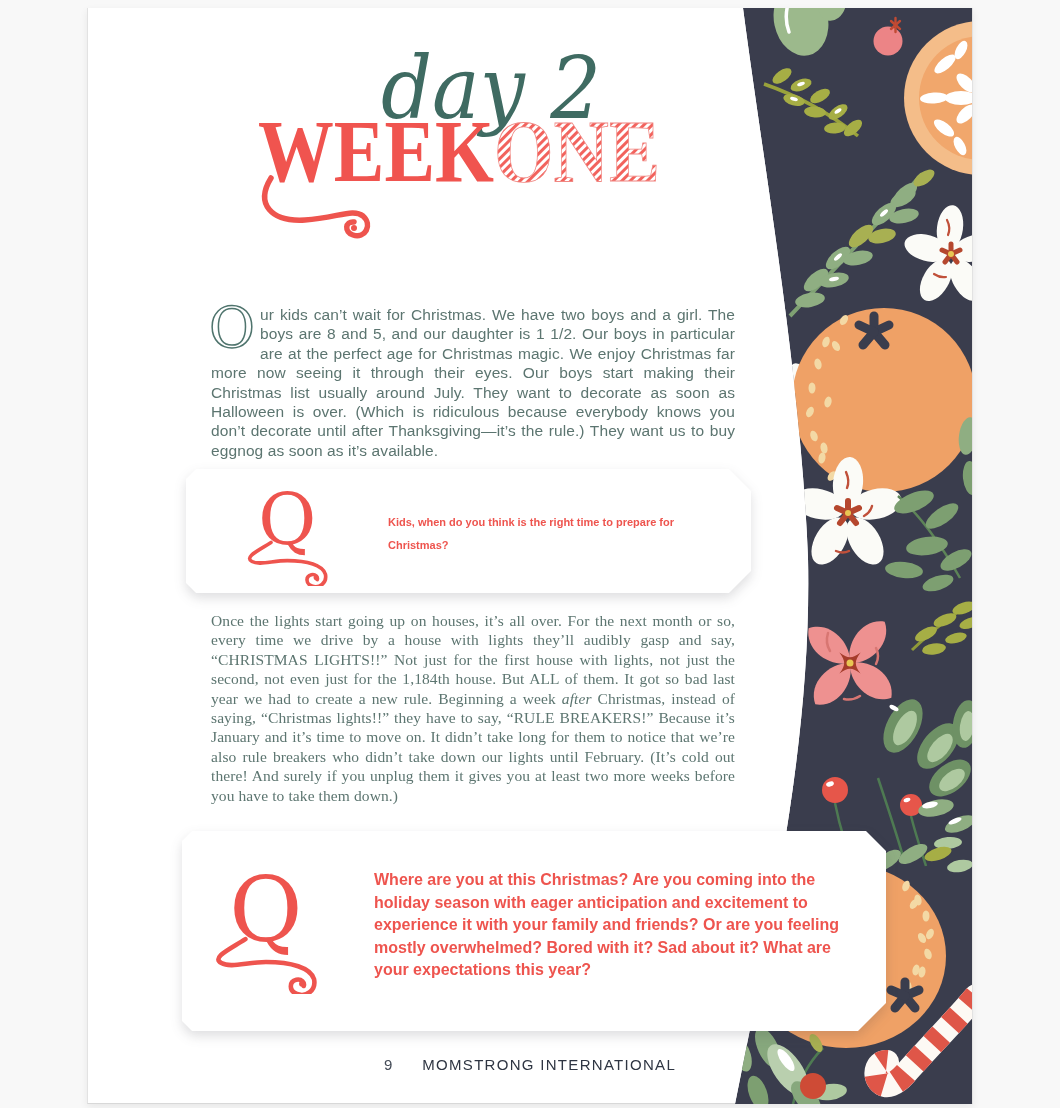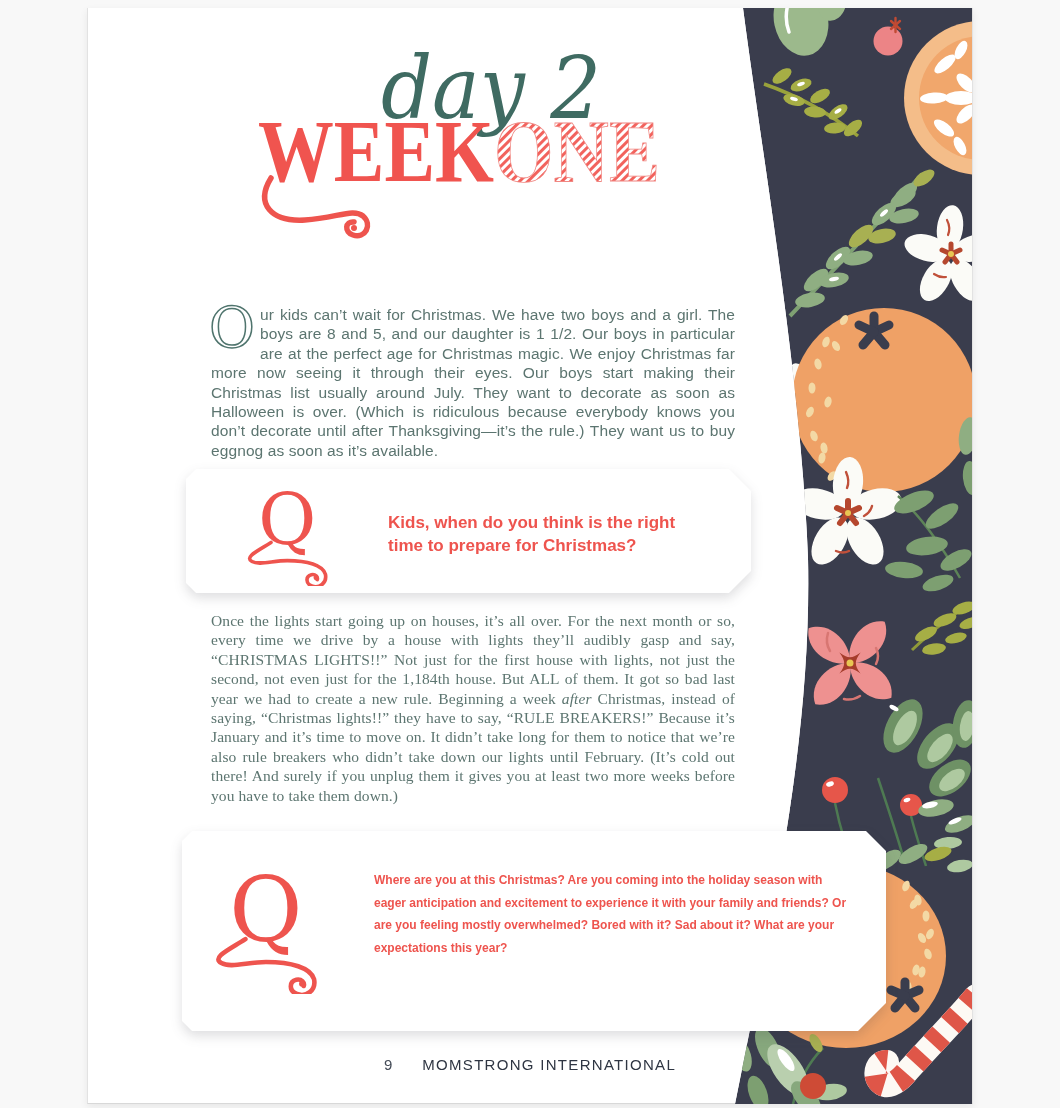--- a/index.html
+++ b/index.html
@@ -50,22 +50,22 @@
   .qbox1-wrap{left:98px;top:461px;width:565px;height:124px;}
   .qbox1{clip-path:polygon(10px 0, calc(100% - 22px) 0, 100% 22px, 100% calc(100% - 22px), calc(100% - 22px) 100%, 10px 100%, 0 calc(100% - 10px), 0 10px);}
   .qbox2-wrap{left:94px;top:823px;width:704px;height:200px;}
   .qbox2{clip-path:polygon(10px 0, calc(100% - 20px) 0, 100% 20px, 100% calc(100% - 28px), calc(100% - 28px) 100%, 10px 100%, 0 calc(100% - 10px), 0 10px);}
   .q-glyph{position:absolute;}
   .q-glyph-1{left:52px;top:10px;width:105px;height:107px;}
   .q-glyph-2{left:22px;top:28px;width:132px;height:135px;}
   .q-text{
     position:absolute;color:#ee544e;font-weight:bold;
   }
-  .q1-text{left:202px;top:42px;width:292px;font-size:17px;line-height:23px;}
-  .q2-text{left:192px;top:38px;width:478px;font-size:12px;line-height:22.6px;}
+  .q1-text{left:202px;top:42px;width:292px;font-size:11px;line-height:23px;}
+  .q2-text{left:192px;top:38px;width:478px;font-size:16px;line-height:22.6px;}
   .footer{
     position:absolute;left:0;top:1048px;width:100%;
     display:flex;justify-content:center;align-items:baseline;gap:30px;
     z-index:1;color:#2e3542;font-size:15px;letter-spacing:1.3px;
   }
   .footer .pagenum{color:#434a56;letter-spacing:0;}
   .brand b{font-weight:normal;}
 </style>
 </head>
 <body>

